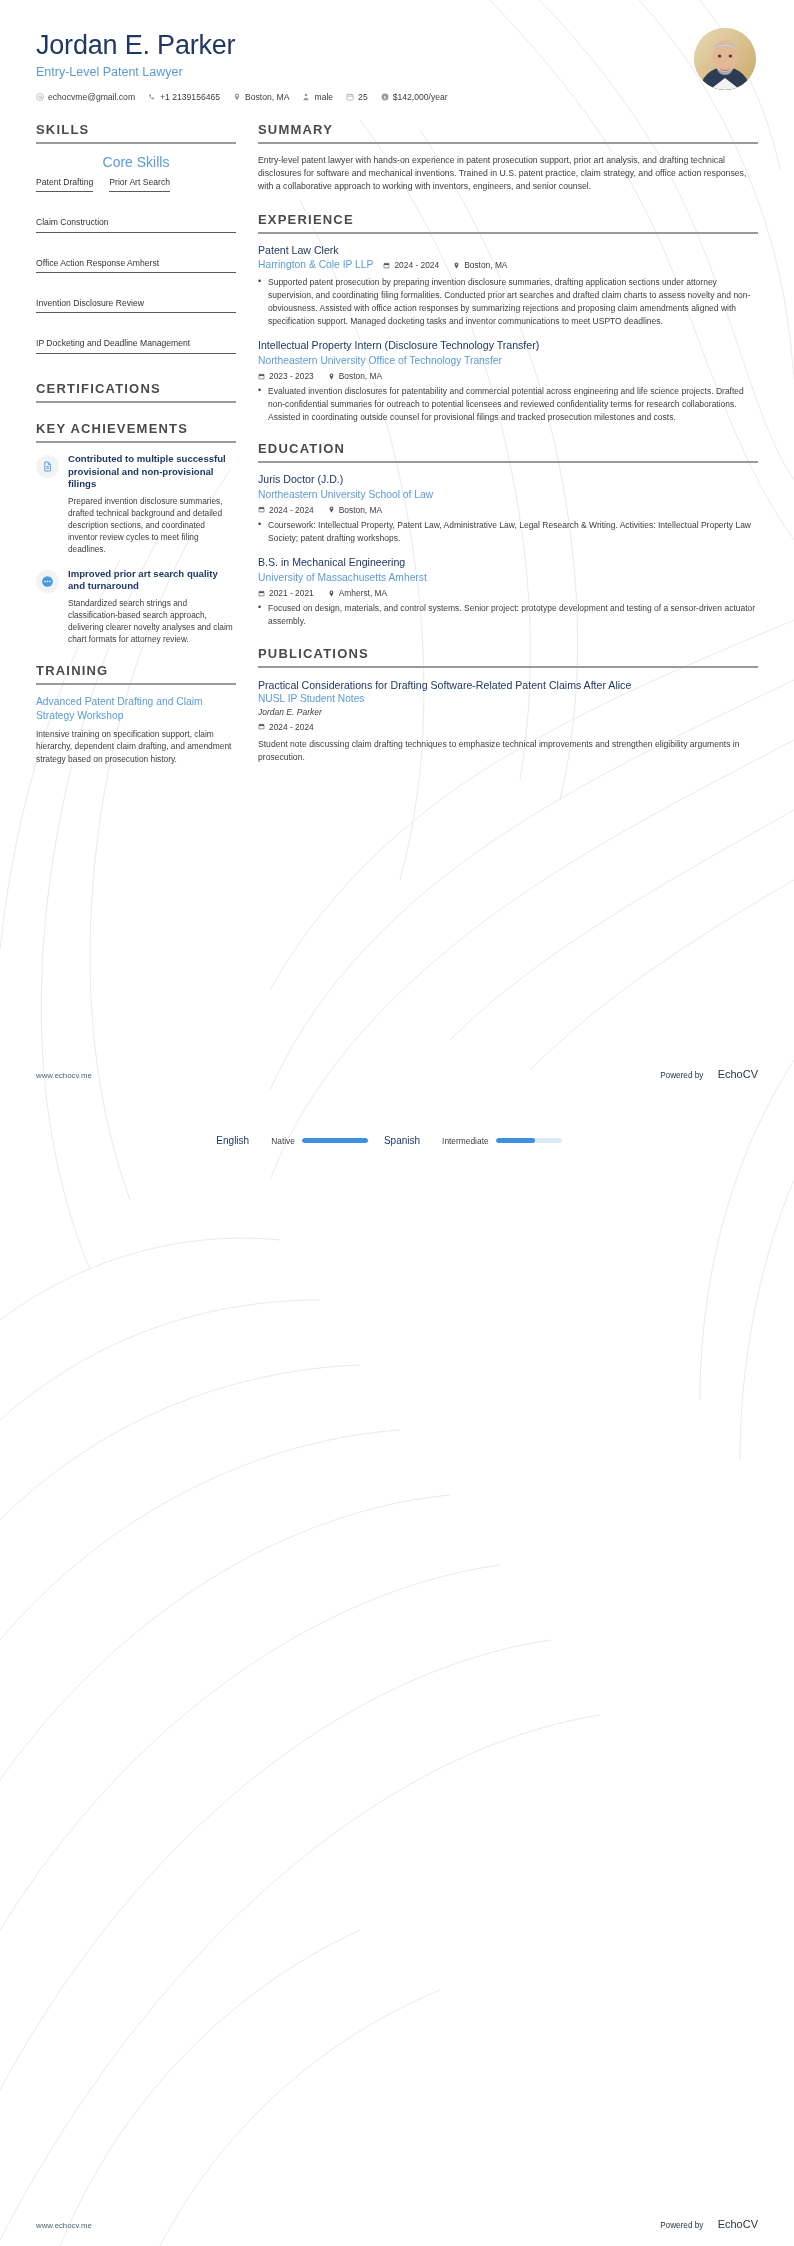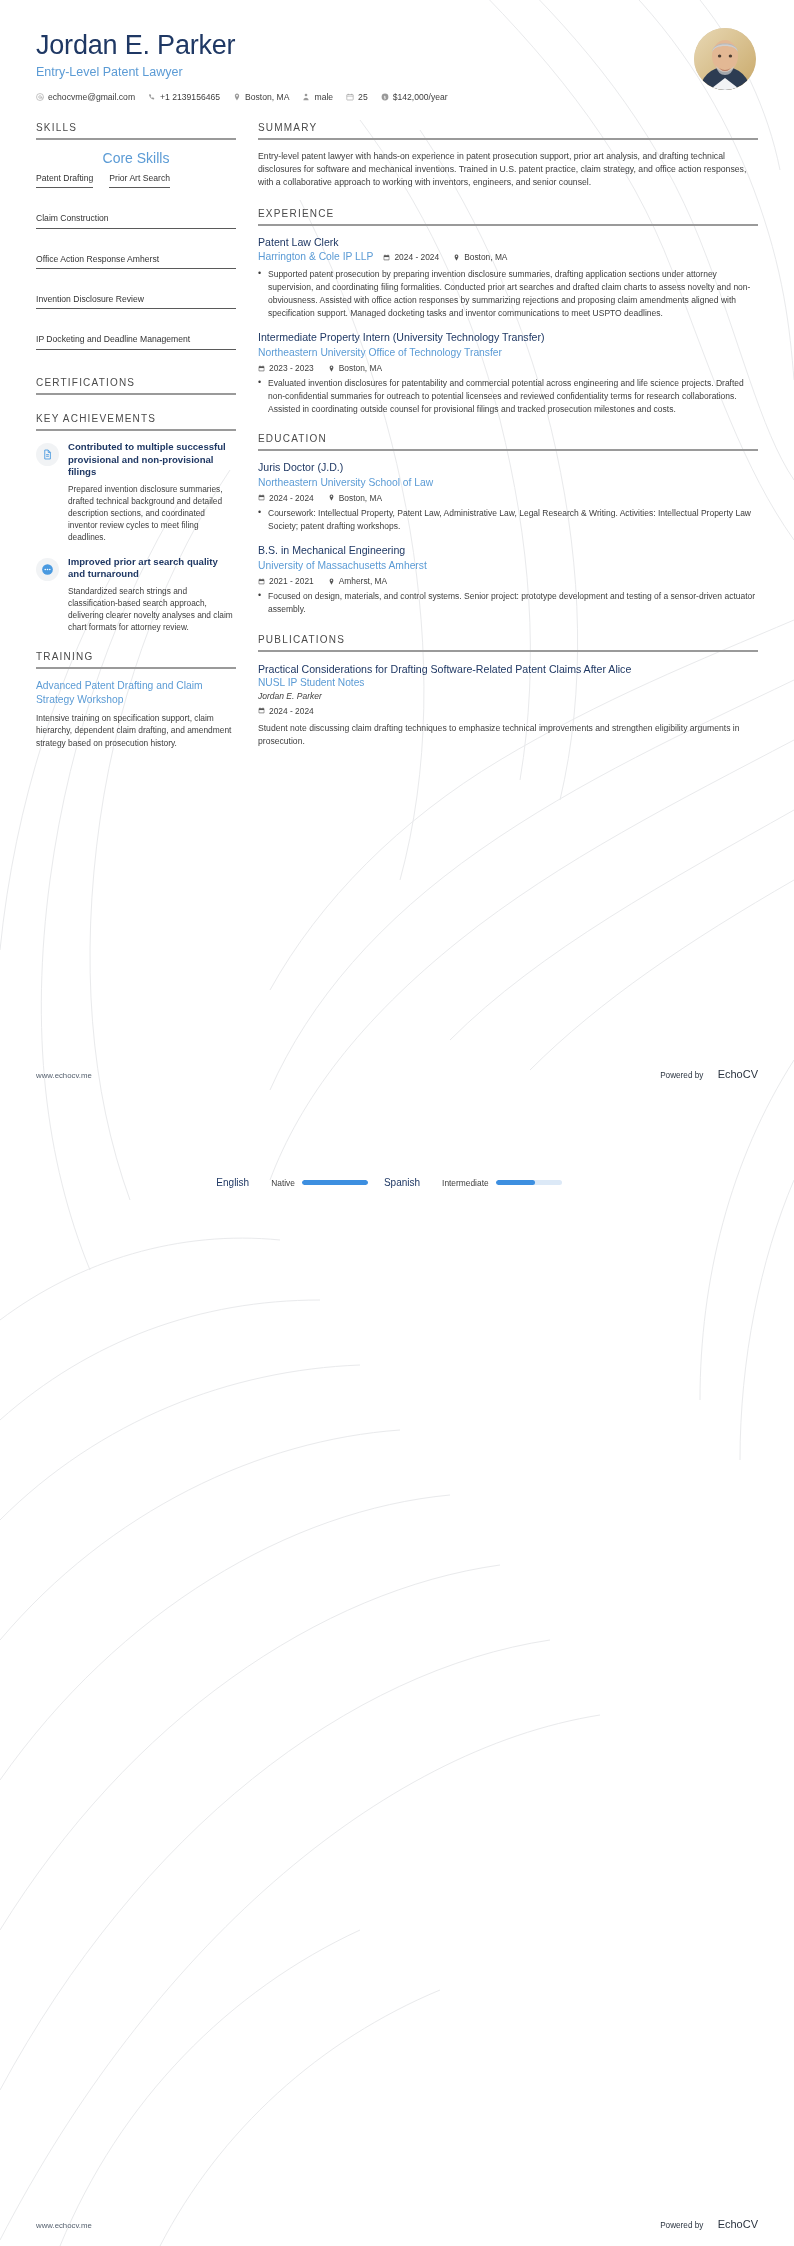--- a/index.html
+++ b/index.html
@@ -81,24 +81,24 @@
   .body-cols {
     display: flex;
     padding: 20px 36px 0 36px;
     gap: 22px;
     align-items: flex-start;
   }
   .col-left { width: 200px; flex: 0 0 200px; }
   .col-right { flex: 1 1 auto; }
 
   .sec-title {
-    font-size: 10px;
+    font-size: 13px;
     letter-spacing: 1.2px;
     color: #4a4a4a;
-    font-weight: 400;
+    font-weight: 700;
     text-transform: uppercase;
     padding-bottom: 5px;
   }
   .sec-rule {
     height: 2px;
     background: #9a9a9a;
     margin-bottom: 10px;
   }
   .section { margin-bottom: 18px; }
 
@@ -261,21 +261,20 @@
     display: flex;
     align-items: center;
     flex-wrap: wrap;
     gap: 0;
     padding: 0 0 0 0;
   }
   .lang {
     display: flex;
     align-items: center;
     margin-right: 10px;
-    margin-top: 42px;
   }
   .lang-name {
     font-size: 10px;
     color: #1f3864;
     margin-right: 22px;
   }
   .lang-level {
     font-size: 8.4px;
     color: #3d3d3d;
     margin-right: 7px;
@@ -556,21 +555,21 @@
                   </span>
                 <span>Boston, MA</span>
               </span>
             </div>
             <ul class="bullets">
               <li>Supported patent prosecution by preparing invention disclosure summaries, drafting application sections under attorney supervision, and coordinating filing formalities. Conducted prior art searches and drafted claim charts to assess novelty and non-obviousness. Assisted with office action responses by summarizing rejections and proposing claim amendments aligned with specification support. Managed docketing tasks and inventor communications to meet USPTO deadlines.</li>
             </ul>
           </div>
 
           <div class="entry">
-            <div class="entry-title">Intermediate Property Intern (University Technology Transfer)</div>
+            <div class="entry-title">Intellectual Property Intern (Disclosure Technology Transfer)</div>
             <div class="entry-org">Northeastern University Office of Technology Transfer</div>
             <div class="meta-row">
               <span class="meta">
                 <span class="ci">
                     <svg width="7" height="7" viewBox="0 0 16 16">
                       <rect x="1.6" y="3" width="12.8" height="11" rx="1" fill="#555"></rect>
                       <rect x="2.8" y="7" width="10.4" height="5.8" fill="#fff"></rect>
                       <path d="M4.6 1.2v3M11.4 1.2v3" stroke="#555" stroke-width="1.4"></path>
                     </svg>
                   </span>

